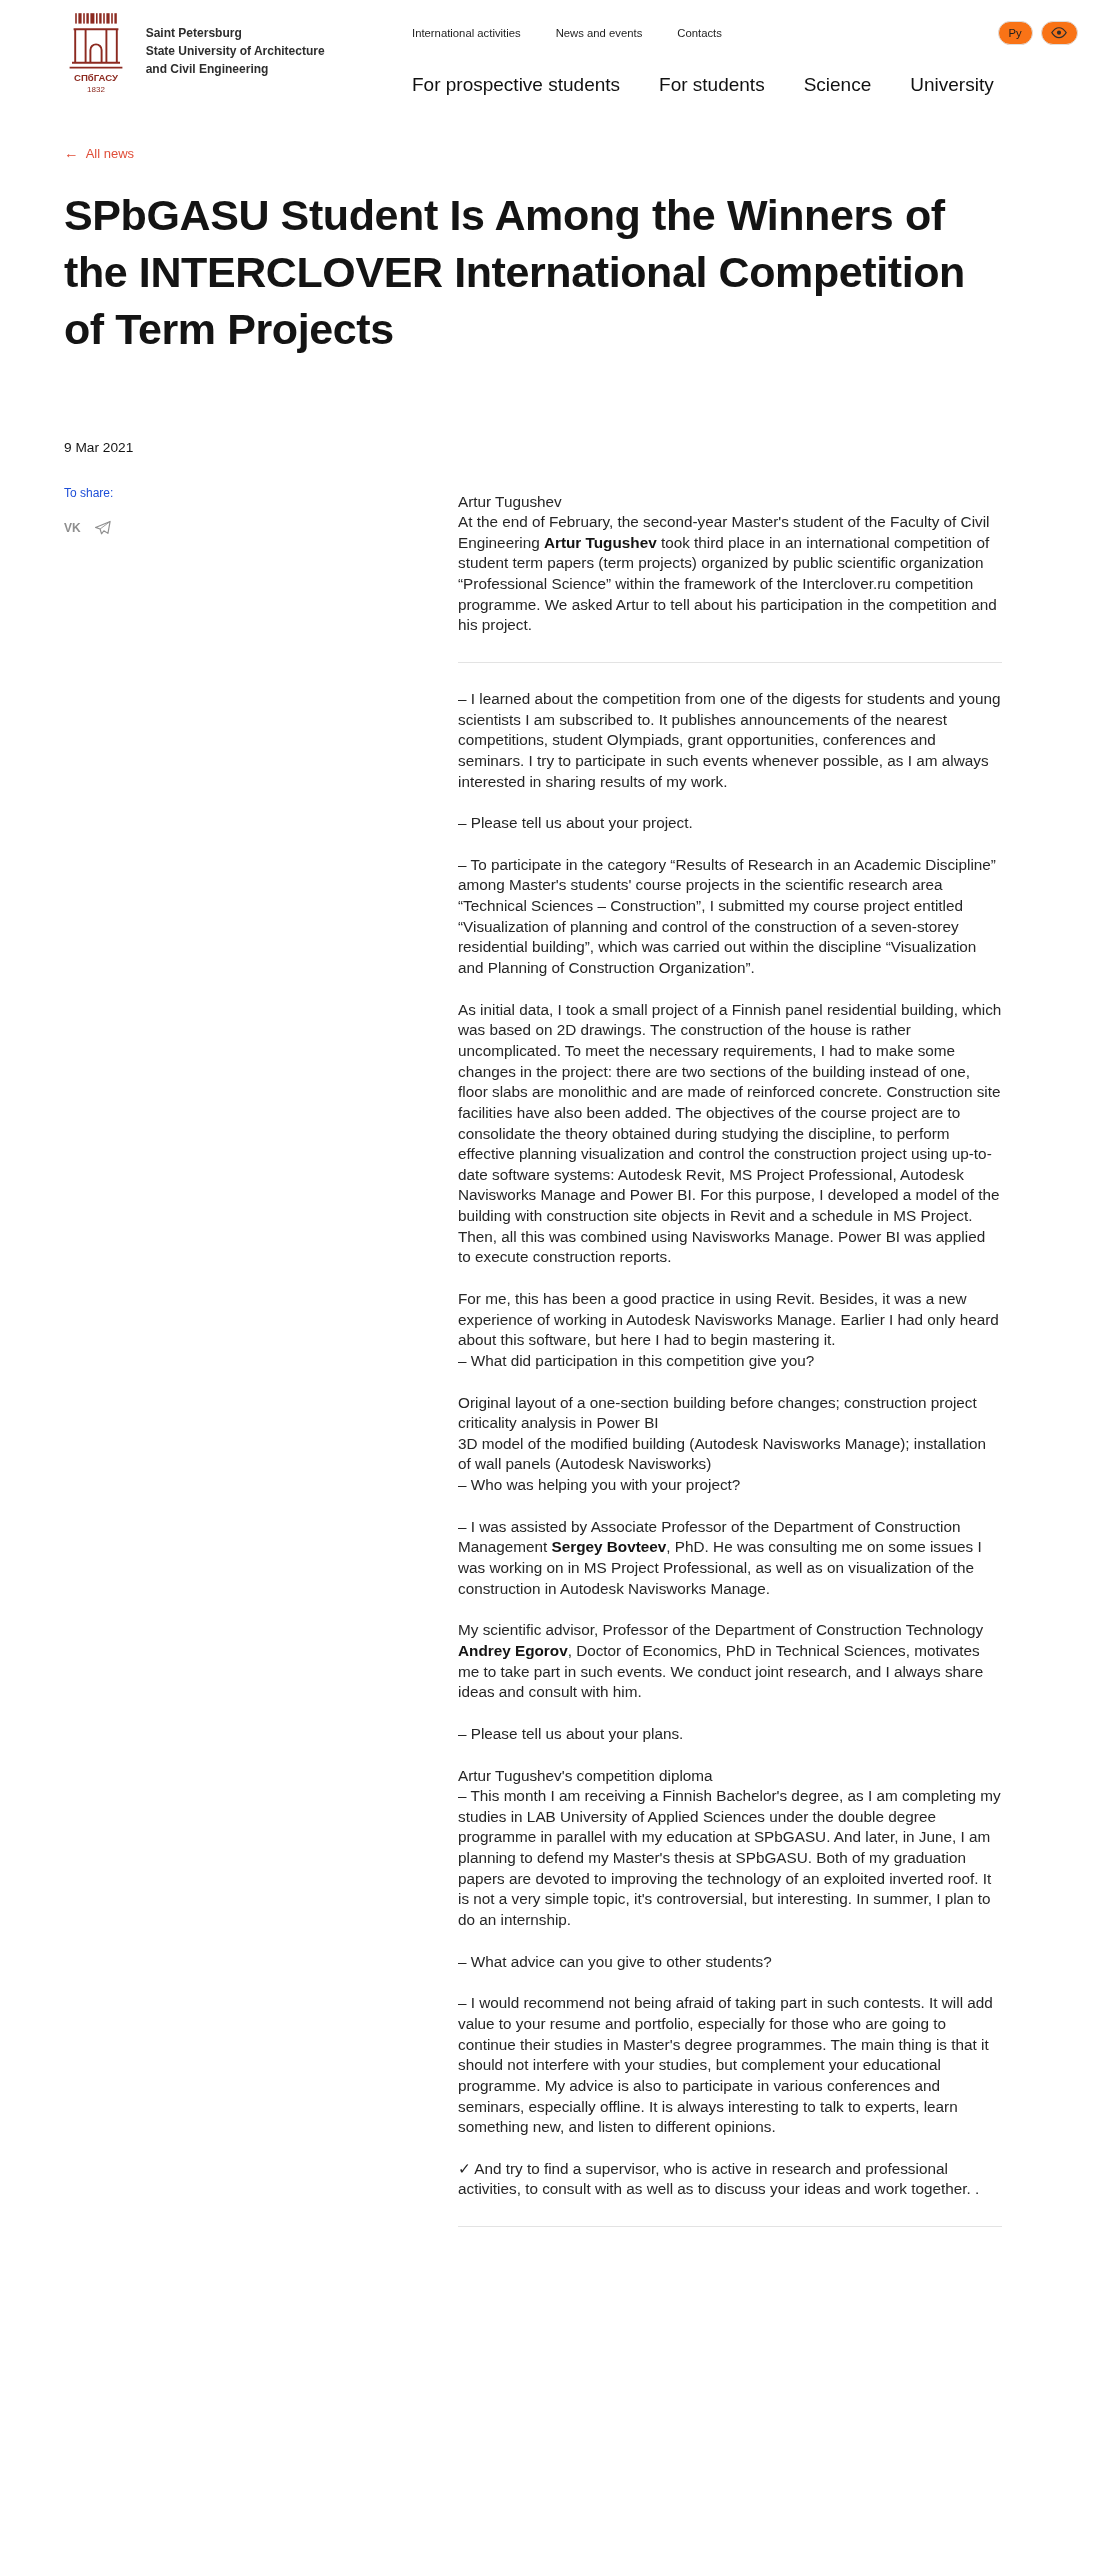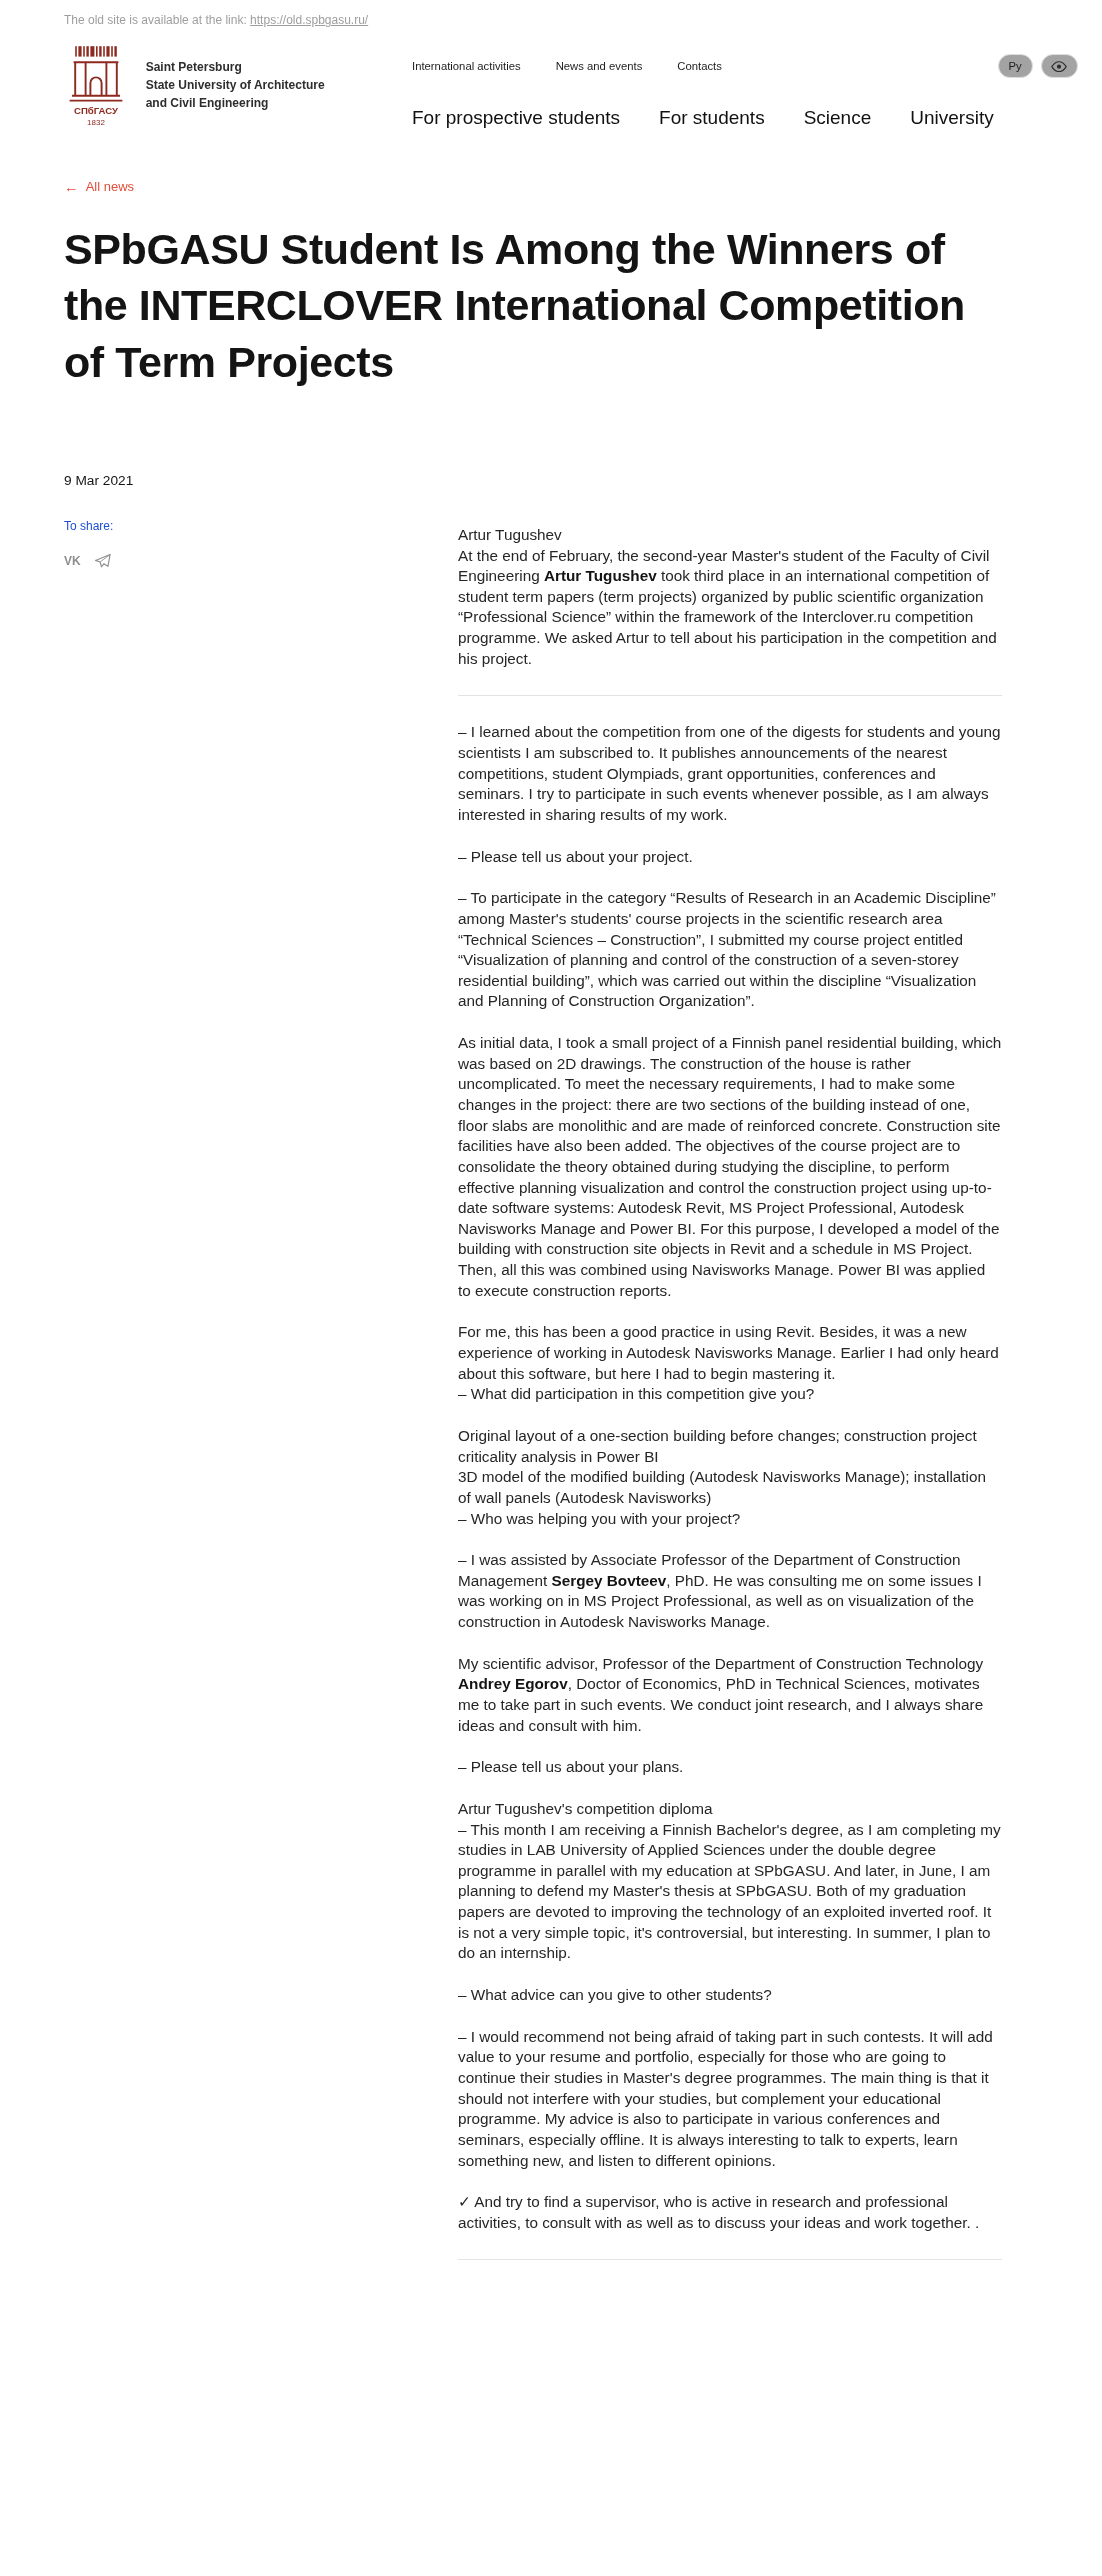--- a/index.html
+++ b/index.html
@@ -13,21 +13,21 @@
 
   
   .header-inner { display:flex; align-items:flex-start; padding:13px 24px 0 64px; }
   .brand { display:flex; gap:17.7px; align-items:flex-start; width:348px; flex:0 0 348px; cursor:pointer; }
   .brand-name { font-size:12px; font-weight:bold; line-height:1.5; white-space:pre-line; color:#2e2e2e; padding-top:11.3px; }
   .nav-block { flex:1; display:flex; flex-direction:column; margin-top:8px; }
   .nav-top-row { display:flex; align-items:center; }
   .nav-top { display:flex; gap:35px; font-size:11.3px; }
   .nav-top a { color:#1e1e1e; text-decoration:none; cursor:pointer; }
   .header-buttons { margin-left:auto; display:flex; gap:8px; align-items:center; }
-  .pill { border:0.8px solid #dedede; background:#a3a3a3; border-radius:13px; height:24px; min-width:35px;
+  .pill { border:0.8px solid #dedede; background:#f97316; border-radius:13px; height:24px; min-width:35px;
           font-size:11.3px; color:#1e1e1e; display:flex; align-items:center; justify-content:center;
           padding:0 9.7px; cursor:pointer; font-family:inherit; }
   .nav-main { display:flex; gap:39px; font-size:19px; margin-top:29px; }
   .nav-main a { color:#111; text-decoration:none; cursor:pointer; }
 
   main { padding:0 64px; }
   .back-link { display:inline-flex; gap:7.2px; align-items:center; color:#E04E39; font-size:13px;
                margin-top:50px; text-decoration:none; cursor:pointer; }
   .back-link .arrow { font-size:14.5px; line-height:1; }
   .page-title { font-size:43px; line-height:1.32; font-weight:bold; color:#141414; margin-top:26px;
@@ -47,23 +47,20 @@
   .article-body { margin-top:26px; font-size:15.3px; line-height:1.35; color:#262626; }
   .article-paragraph { white-space:pre-line; margin-bottom:21px; }
   .article-paragraph strong { color:#141414; }
   .article-divider { border:none; border-top:0.8px solid #e3e3e3; margin:26px 0; }
 </style>
 </head>
 <body>
 
 <div class="page">
 
-  <div class="notice">
-    <span>The old site is available at the link: </span><a>https://old.spbgasu.ru/</a>
-  </div>
 
   <header>
     <div class="header-inner">
       <div class="brand">
         <svg width="64" height="82" viewBox="0 0 80 102">
           <g fill="#8C2A20">
             <rect x="14" y="0" width="2" height="13"></rect>
               <rect x="18" y="0" width="4" height="13"></rect>
             <rect x="24" y="0" width="2" height="13"></rect>
               <rect x="28" y="0" width="3" height="13"></rect>

